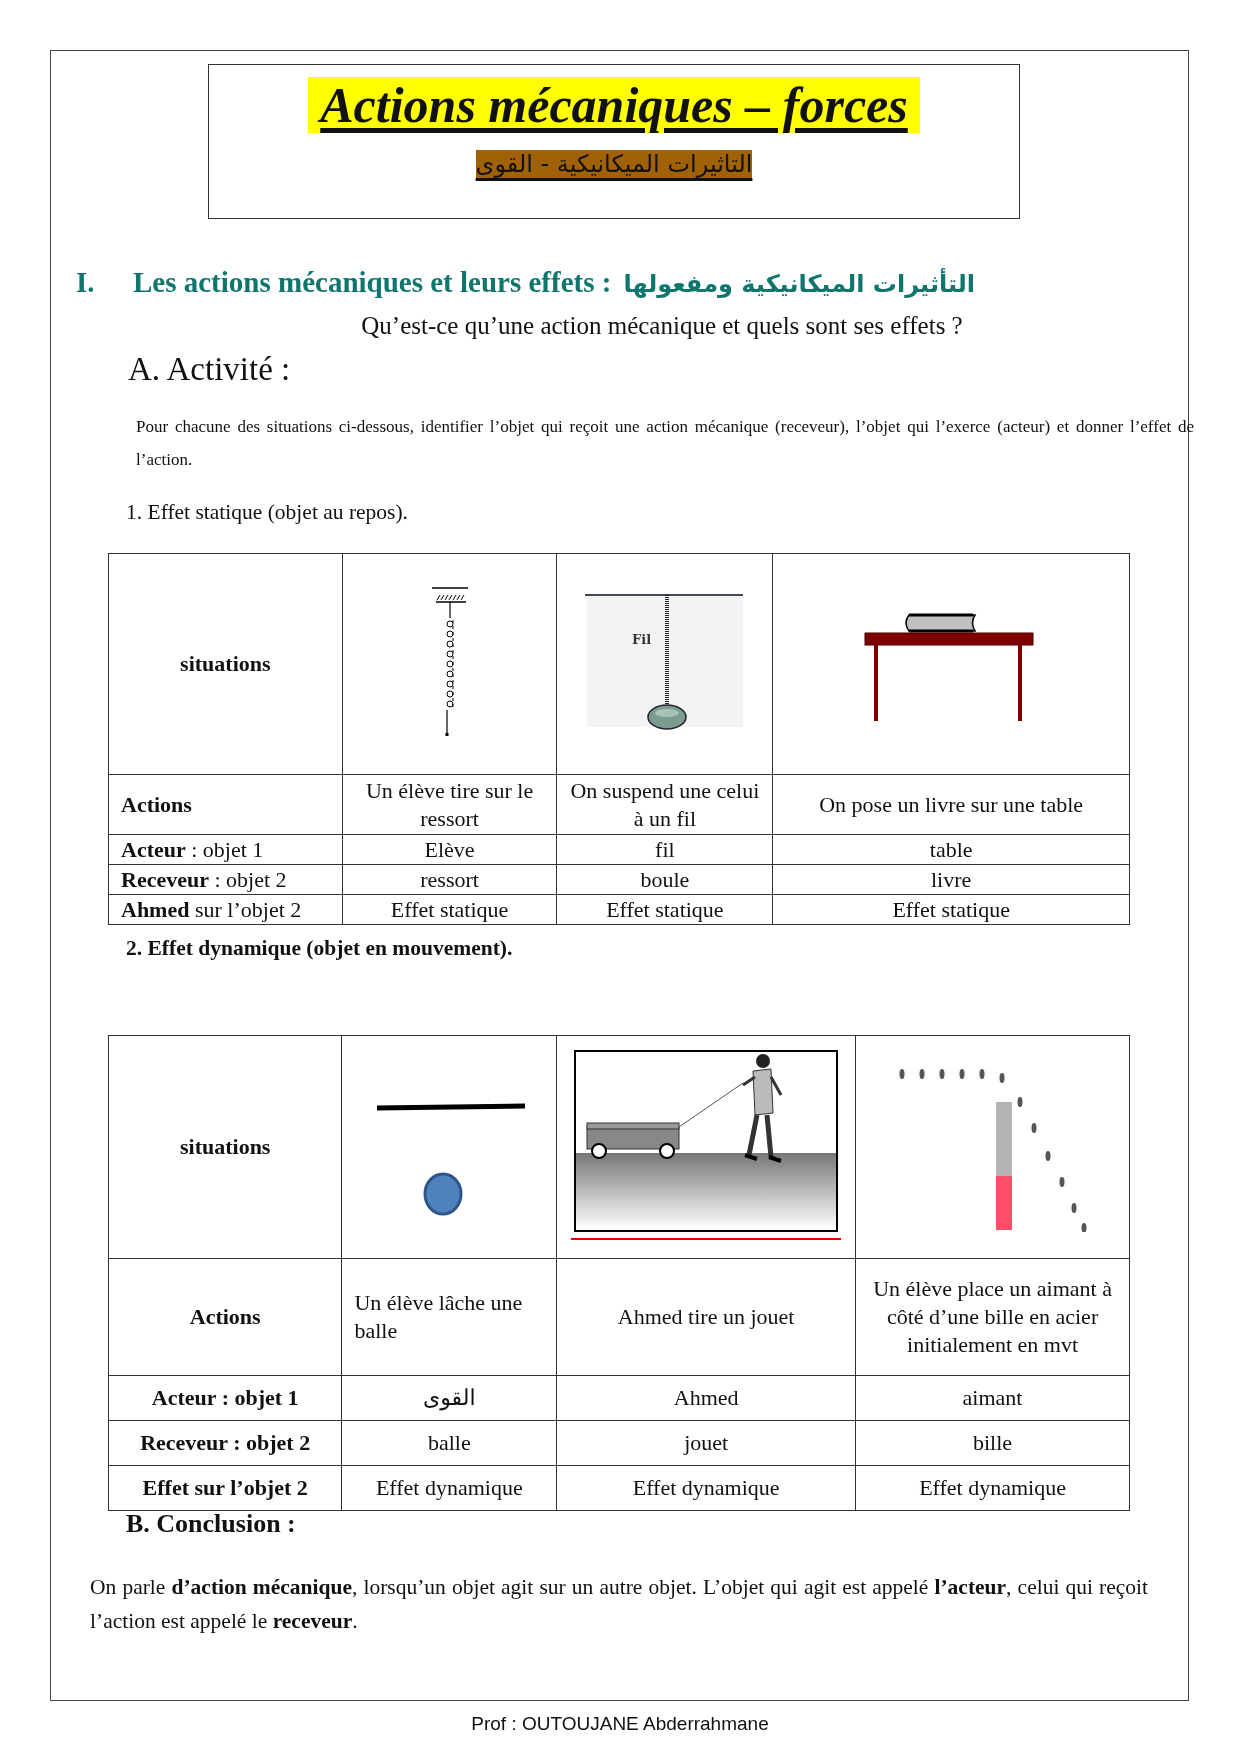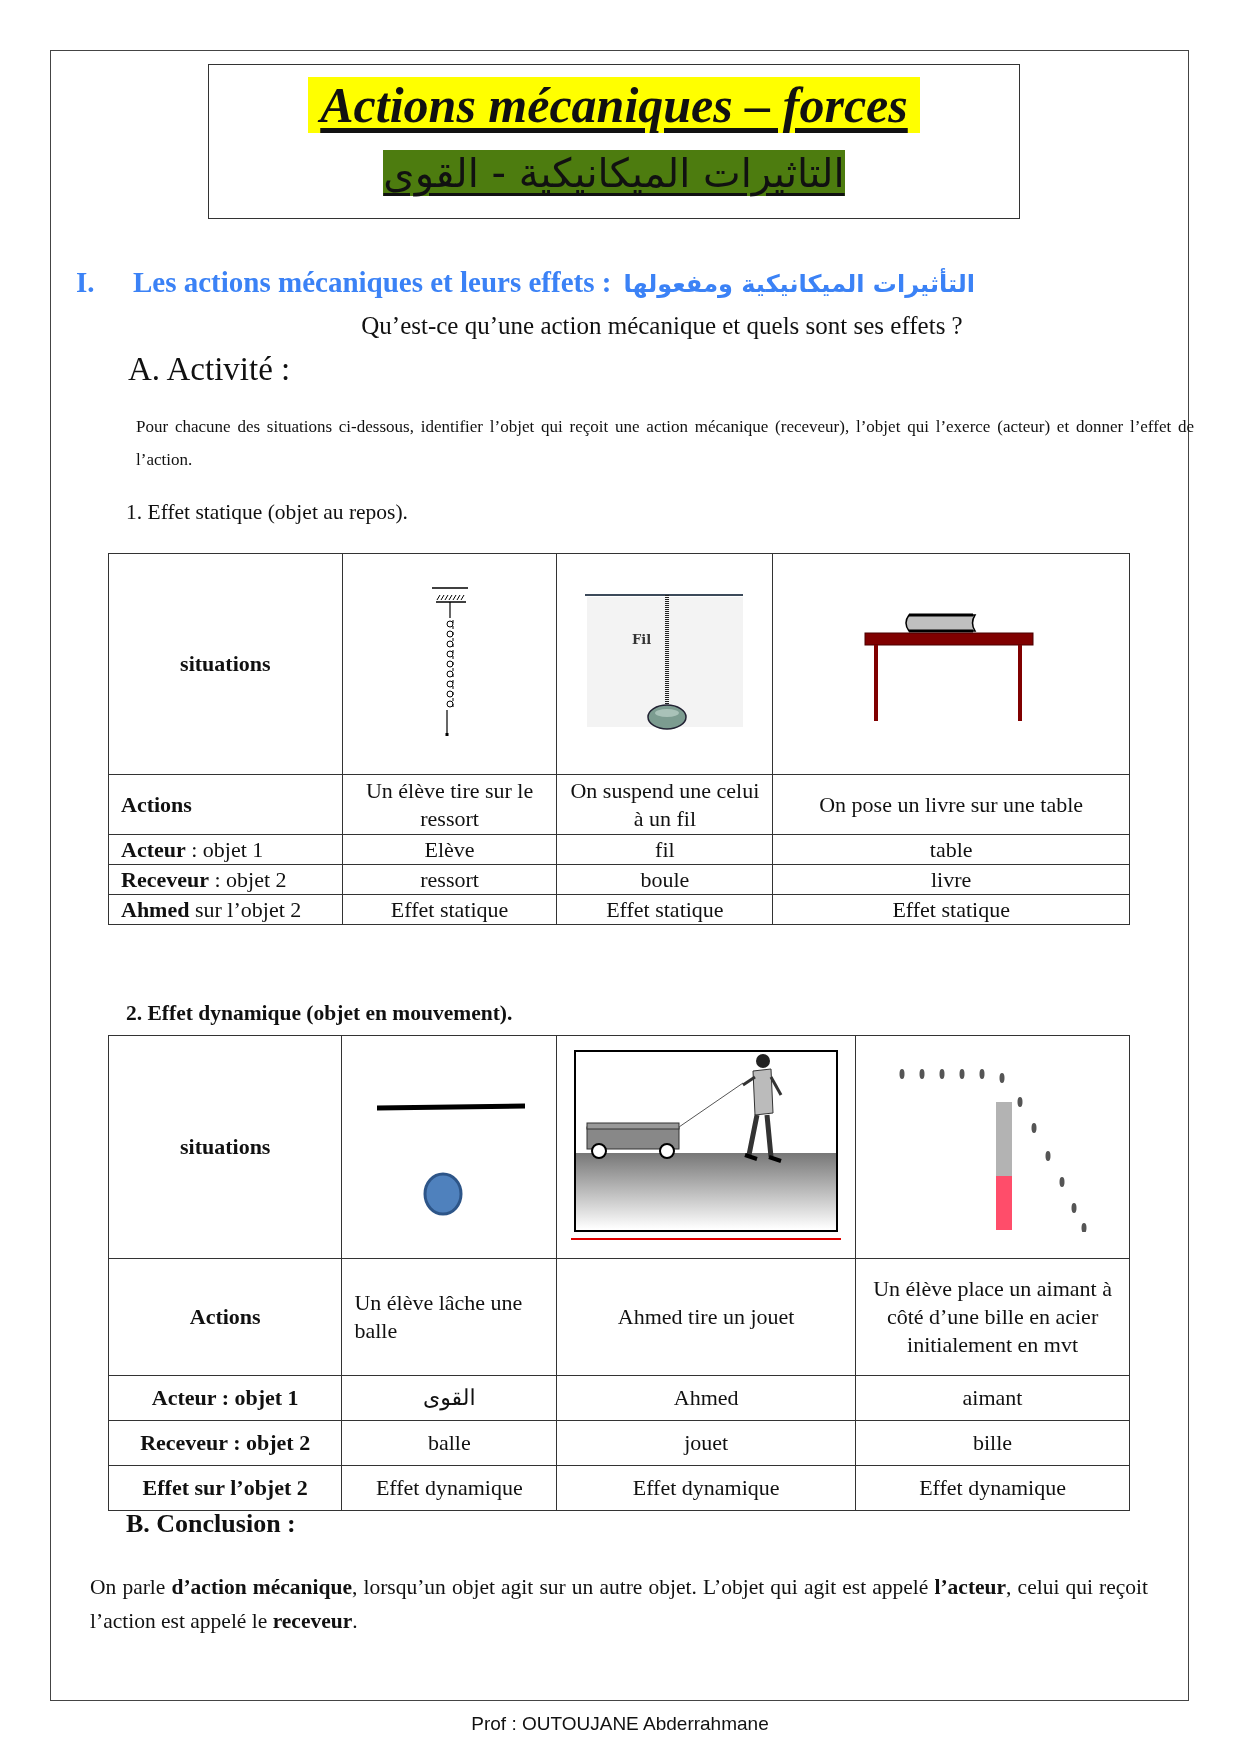--- a/index.html
+++ b/index.html
@@ -5,30 +5,30 @@
   html, body { margin:0; padding:0; background:#fff; }
   body { width:1240px; height:1754px; position:relative; overflow:hidden;
          font-family:"Liberation Serif", "DejaVu Serif", serif; color:#111; }
   .abs { position:absolute; }
   .outer { left:50px; top:50px; width:1139px; height:1651px; border:1.5px solid #444; box-sizing:border-box; }
   .titlebox { left:208px; top:64px; width:812px; height:155px; border:1.5px solid #333; box-sizing:border-box; }
   .title-fr { left:208px; width:812px; top:76px; text-align:center; }
   .title-fr span { background:#ffff00; font-family:"Liberation Serif", serif; font-style:italic; font-weight:bold;
                    font-size:50px; text-decoration:underline; text-decoration-thickness:5px; text-underline-offset:6px; padding:0 12px; }
   .title-ar { left:208px; width:812px; top:150px; text-align:center; }
-  .title-ar span { background:#4d7c0f; font-family:"DejaVu Sans", sans-serif; font-size:40px;
+  .title-ar span { background:#a16207; font-family:"DejaVu Sans", sans-serif; font-size:24px;
                    text-decoration:underline; text-decoration-thickness:3px; text-underline-offset:6px; direction:rtl; unicode-bidi:embed; }
-  .sec1 { left:76px; top:266px; font-weight:bold; font-size:29px; color:#3b82f6; white-space:nowrap; }
+  .sec1 { left:76px; top:266px; font-weight:bold; font-size:29px; color:#0f766e; white-space:nowrap; }
   .sec1 .num { display:inline-block; width:57px; }
   .sec1 .ar { font-family:"DejaVu Sans", sans-serif; font-size:24px; direction:rtl; unicode-bidi:embed; margin-left:12px; }
   .question { left:0; width:1240px; top:312px; text-align:center; font-size:25px; padding-left:84px; box-sizing:border-box; }
   .subA { left:128px; top:351px; font-weight:normal; font-size:33px; }
   .para { left:90px; width:1058px; top:410px; font-size:17px; line-height:33px; text-align:justify;margin-left:46px; }
   .sub1 { left:126px; top:500px; font-weight:normal; font-size:21.5px; }
-  .sub2 { left:126px; top:1001px; font-weight:bold; font-size:21.5px; }
+  .sub2 { left:126px; top:936px; font-weight:bold; font-size:21.5px; }
   table.grid { position:absolute; border-collapse:collapse; font-size:22px; }
   table.grid td { border:1.5px solid #333; text-align:center; vertical-align:middle; padding:0 6px; line-height:28px; }
   .t1 { left:108px; top:553px; width:1022px; }
   .t2 { left:108px; top:1035px; width:1022px; }
   .lbl { text-align:left !important; padding-left:12px !important; }
   .subB { left:126px; top:1509px; font-weight:bold; font-size:26px; }
   .concl { left:90px; width:1058px; top:1570px; font-size:21.5px; line-height:34px; text-align:justify; }
   .footer { left:0; width:1240px; top:1713px; text-align:center; font-family:"Liberation Sans", sans-serif; font-size:19px; color:#111; }
   svg { display:block; margin:0 auto; }
 </style>

